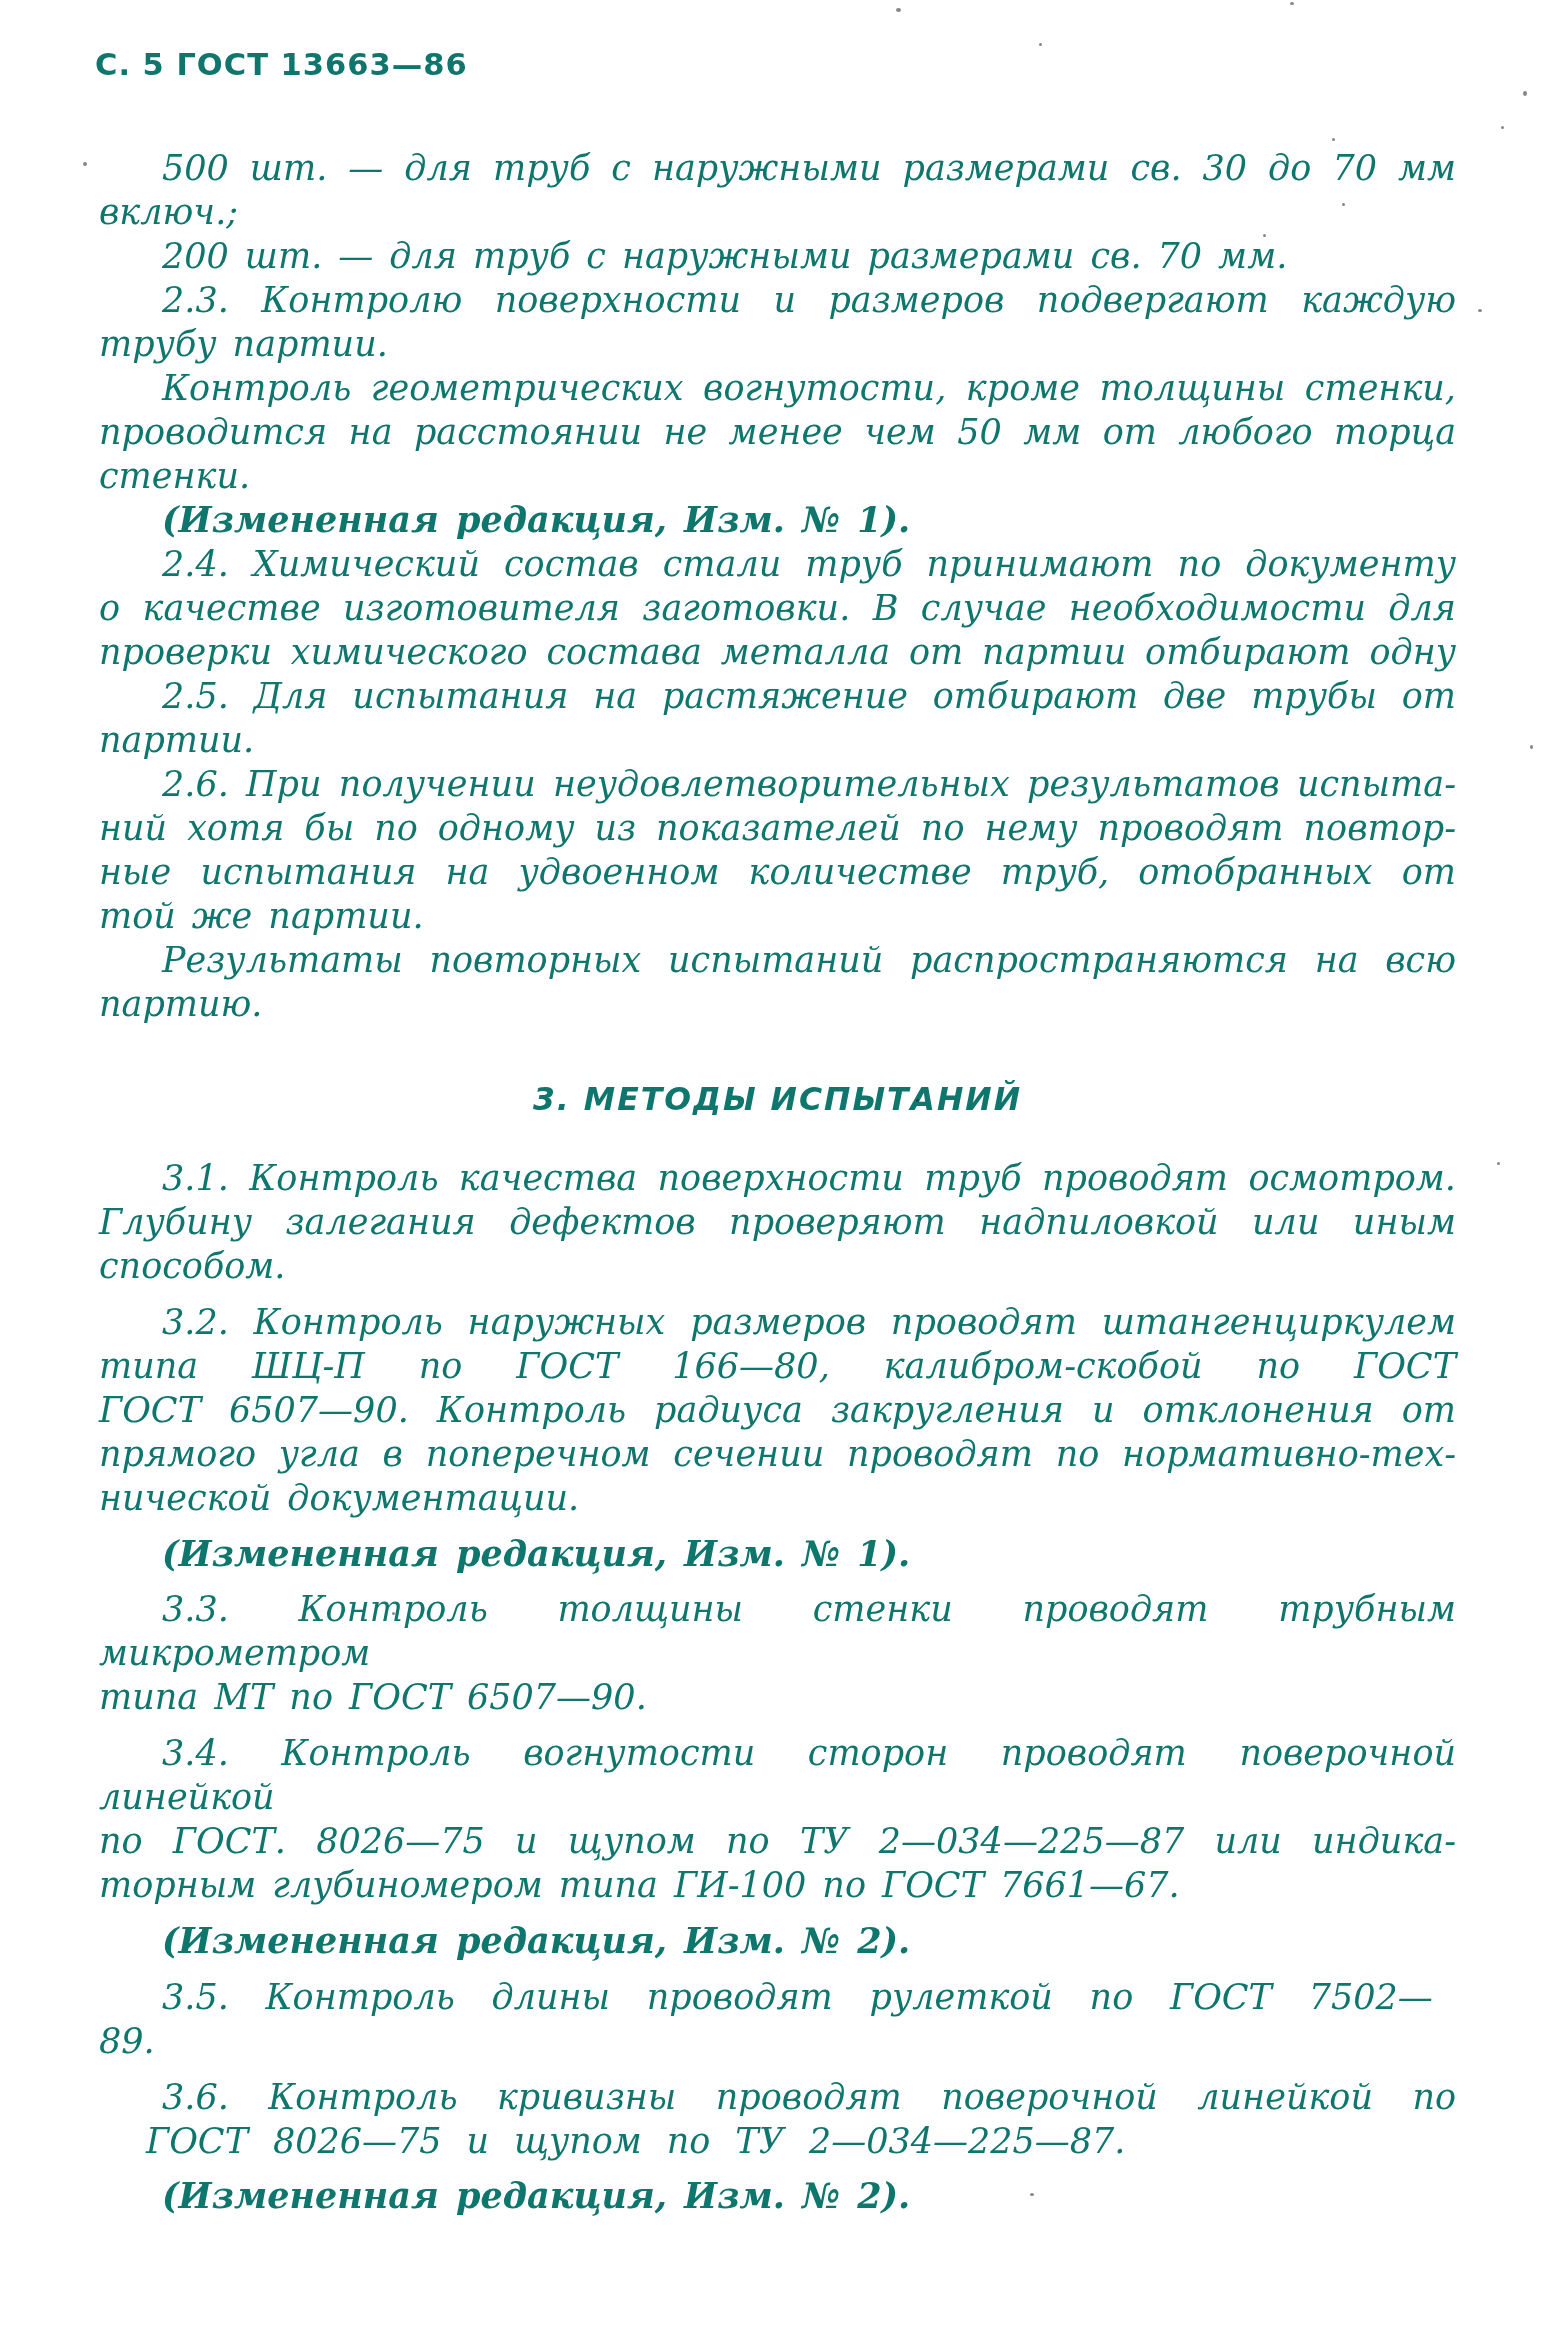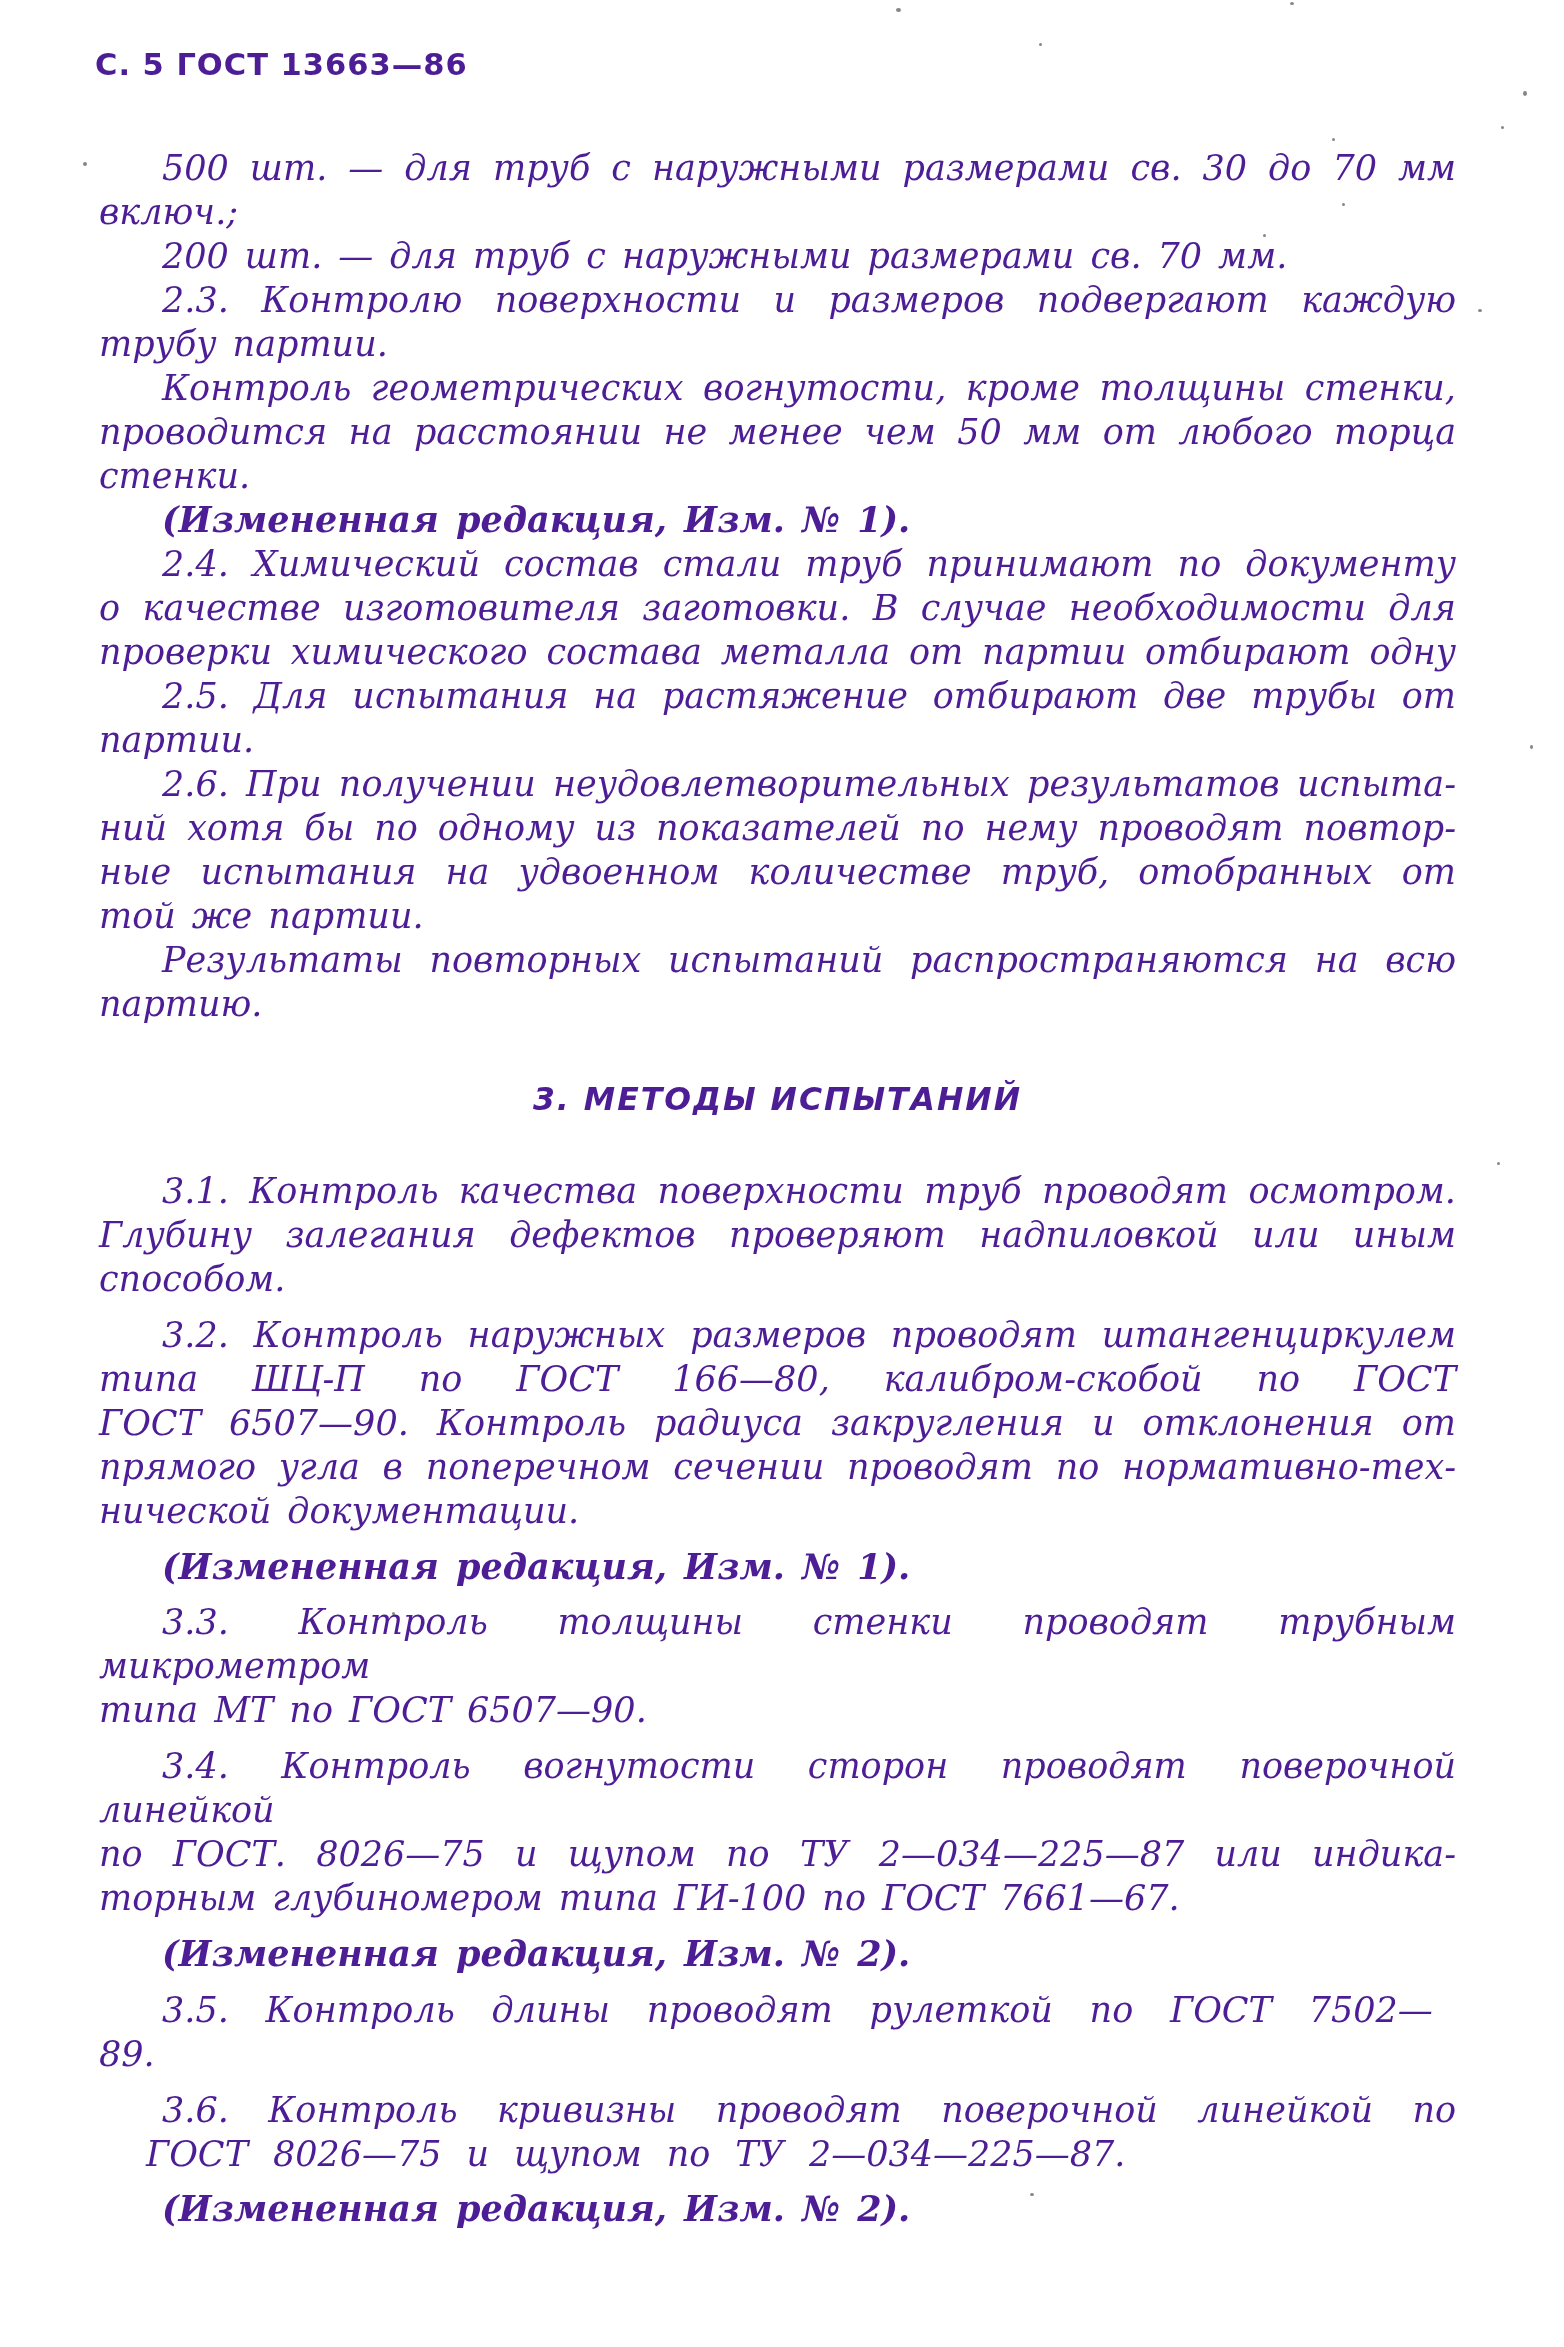--- a/index.html
+++ b/index.html
@@ -6,21 +6,21 @@
   html, body { margin: 0; padding: 0; }
   body {
     width: 1564px; height: 2347px;
     background: #f4f4f2;
     font-family: "DejaVu Serif", serif;
   }
   .page {
     position: relative;
     width: 1564px; height: 2347px;
     background: #ffffff;
-    color: #4c1d95;
+    color: #0f766e;
     overflow: hidden;
   }
   .doc-header {
     position: absolute;
     left: 95px; top: 47px;
     font-family: "DejaVu Sans", sans-serif;
     font-weight: 700;
     font-size: 30.5px;
     letter-spacing: 1px;
     white-space: nowrap;
@@ -39,21 +39,21 @@
   
   .jl { text-align: justify; text-align-last: justify; }
   
   .fl { text-indent: 63px; }
   
   .wide  { word-spacing: 25.6px; }
   .w14   { word-spacing: 13.8px; margin-left: 47px; }
   .b { margin: 0; }
   .note .line { font-weight: 700; }
   .section-heading {
-    margin: 51px 0 48px 0;
+    margin: 51px 0 35px 0;
     text-align: center;
     font-family: "DejaVu Sans", sans-serif;
     font-weight: 700;
     font-size: 31.5px;
     letter-spacing: 2px;
     line-height: 44px;
   }
   .sec3 .b { margin-top: 11.8px; }
   .sec3 .b.first { margin-top: 0; }
   

